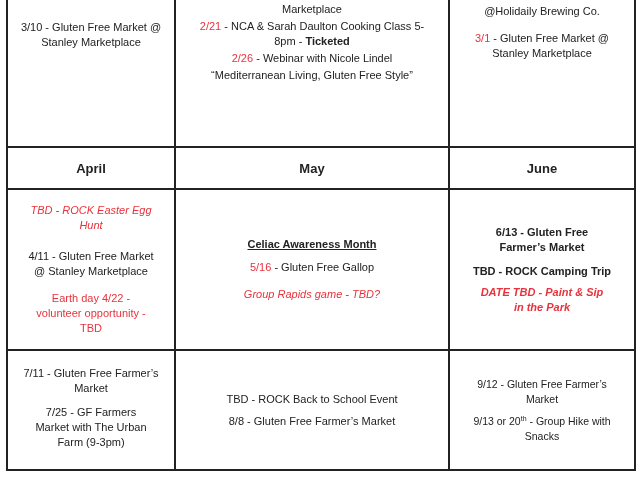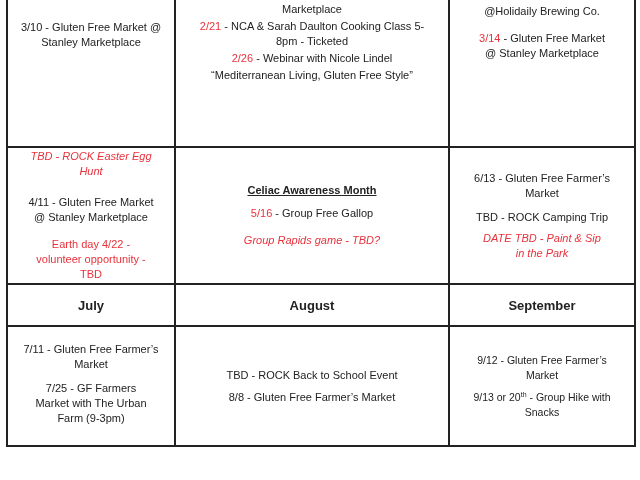--- a/index.html
+++ b/index.html
@@ -7,21 +7,21 @@
     .tbl { position: absolute; left: 6px; top: -40px; width: 628px; border-collapse: collapse; table-layout: fixed; }
     .tbl td { border: 2px solid #222; text-align: center; vertical-align: middle; padding: 0 8px; font-size: 11px; line-height: 15px; }
     .tbl col.c1 { width: 168px; }
     .tbl col.c2 { width: 274px; }
     .tbl col.c3 { width: 186px; }
     .hdr td { height: 40px; font-weight: bold; font-size: 13px; }
     .p { margin: 0 0 7px 0; }
     .p:last-child { margin-bottom: 0; }
     .red { color: #e8323c; }
     .it { font-style: italic; }
-    .b { font-weight: normal; }
+    .b { font-weight: bold; }
     .u { text-decoration: underline; font-weight: bold; }
     sup { font-size: 7px; line-height: 0; }
     .r0 td { height: 126px; }
     .r1 td { height: 135px; }
     .r2 td { height: 118px; }
   </style>
 </head>
 <body>
 
 <table class="tbl">
@@ -36,44 +36,44 @@
       <p class="p">3/10 - Gluten Free Market @ Stanley Marketplace</p>
     </td>
     <td style="vertical-align:top; padding-top:40px;">
       <p class="p" style="margin-bottom:2px">Marketplace</p>
       <p class="p" style="margin:0 14px 2px 14px"><span class="red">2/21</span><span> - NCA &amp; Sarah Daulton Cooking Class 5-8pm - </span><span class="b">Ticketed</span></p>
       <p class="p" style="margin-bottom:2px"><span class="red">2/26</span><span> - Webinar with Nicole Lindel</span></p>
       <p class="p">“Mediterranean Living, Gluten Free Style”</p>
     </td>
     <td style="vertical-align:top; padding-top:42px;">
       <p class="p" style="margin-bottom:12px">@Holidaily Brewing Co.</p>
-      <p class="p" style="margin:0 14px"><span class="red">3/14</span><span> - Gluten Free Market @ Stanley Marketplace</span></p>
+      <p class="p" style="margin:0 14px"><span class="red">3/1</span><span> - Gluten Free Market @ Stanley Marketplace</span></p>
     </td>
+  </tr>
+  <tr class="hdr">
+    <td>April</td>
+    <td>May</td>
+    <td>June</td>
   </tr>
   <tr class="r1">
     <td style="padding:0 10px;">
       <p class="p red it" style="margin-bottom:0">TBD - ROCK Easter Egg Hunt</p>
       <p class="p" style="margin:16px 10px 12px">4/11 - Gluten Free Market @ Stanley Marketplace</p>
       <p class="p red" style="margin:0 16px">Earth day 4/22 - volunteer opportunity - TBD</p>
     </td>
     <td>
       <p class="p u" style="margin-bottom:8px">Celiac Awareness Month</p>
-      <p class="p" style="margin-bottom:12px"><span class="red">5/16</span><span> - Group Free Gallop</span></p>
+      <p class="p" style="margin-bottom:12px"><span class="red">5/16</span><span> - Gluten Free Gallop</span></p>
       <p class="p red it">Group Rapids game - TBD?</p>
     </td>
-    <td style="padding:0 18px;">
+    <td style="padding:12px 18px;font-weight:bold;">
       <p class="p" style="margin:0 6px 9px">6/13 - Gluten Free Farmer’s Market</p>
       <p class="p" style="margin-bottom:6px">TBD - ROCK Camping Trip</p>
       <p class="p red it" style="margin:0 12px">DATE TBD - Paint &amp; Sip in the Park</p>
     </td>
-  </tr>
-  <tr class="hdr">
-    <td>July</td>
-    <td>August</td>
-    <td>September</td>
   </tr>
   <tr class="r2">
     <td style="padding:0 12px;">
       <p class="p" style="margin-bottom:9px">7/11 - Gluten Free Farmer’s Market</p>
       <p class="p" style="margin:5px 10px">7/25 - GF Farmers Market with The Urban Farm (9-3pm)</p>
     </td>
     <td>
       <p class="p" style="">TBD - ROCK Back to School Event</p>
       <p class="p">8/8 - Gluten Free Farmer’s Market</p>
     </td>

